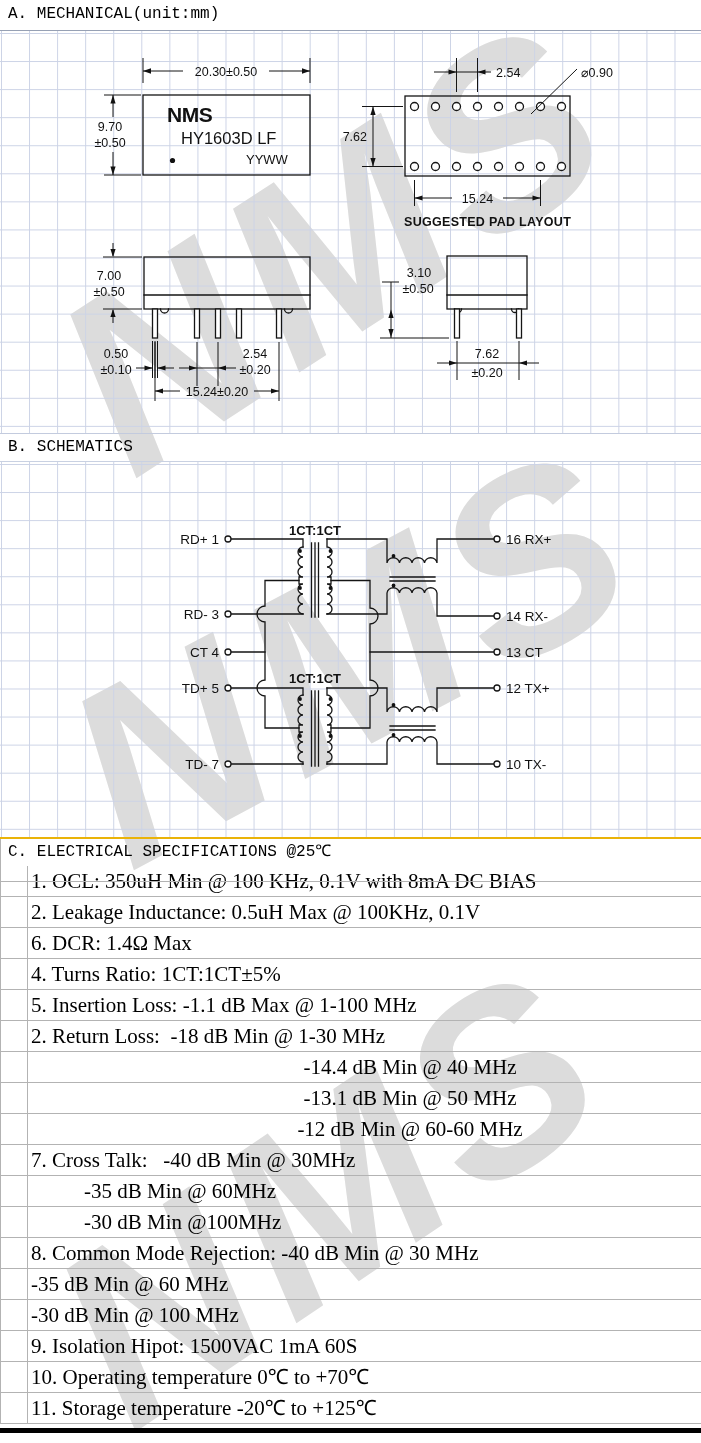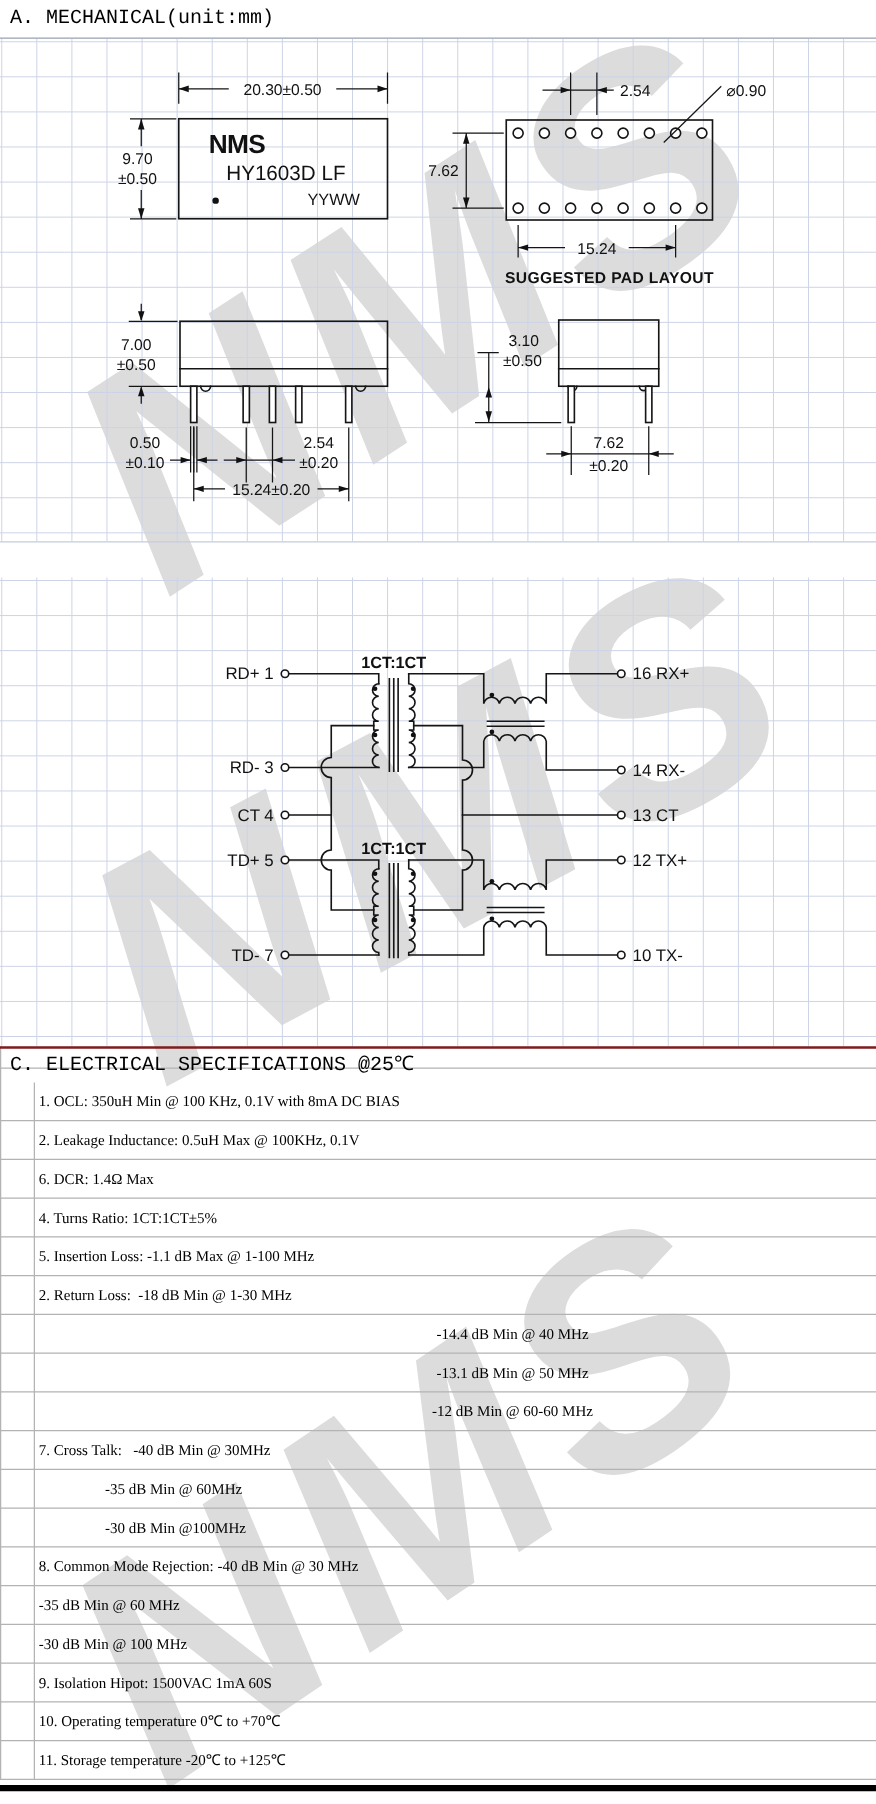--- a/index.html
+++ b/index.html
@@ -17,58 +17,59 @@
     background-image:linear-gradient(to right,#ccd3e6 1px,transparent 1px),
                      linear-gradient(to bottom,#ccd3e6 1px,transparent 1px);
     background-size:28.07px 28.07px;background-position:1px 2px;}
   #grid-a{top:31px;height:402px;border-bottom:1px solid #c3cbde;}
   #grid-b{top:462px;height:375px;}
   
   .sec-head{position:absolute;left:0;width:701px;z-index:4;box-sizing:border-box;
     font-family:Liberation Mono, monospace;font-size:16px;padding-left:8px;}
   #head-a{top:0;height:31px;line-height:29px;border-bottom:1px solid #97a1b4;}
   #head-b{top:433px;height:29px;line-height:28px;border-bottom:1px solid #c9d1e2;}
-  #head-c{top:837px;height:18px;line-height:26px;border-top:2px solid #7f1d1d;
+  #head-c{top:837px;height:45px;line-height:26px;border-top:2px solid #eab308;
           border-bottom:1px solid #b3b3b3;}
   
   svg.draw{position:absolute;left:0;top:0;z-index:3;pointer-events:none;}
   .ln{stroke:#151515;stroke-width:1.3;fill:none;stroke-linecap:square;}
   .dim{stroke:#151515;stroke-width:1;fill:none;}
   .arr{fill:#111;stroke:none;}
   .dimt{font-family:"Liberation Sans",sans-serif;font-size:12.5px;fill:#111;}
   .cap{font-family:"Liberation Sans",sans-serif;font-size:12.5px;font-weight:bold;fill:#111;letter-spacing:.3px;}
   .logo{font-family:"Liberation Sans",sans-serif;font-size:21px;font-weight:bold;fill:#111;letter-spacing:-.5px;}
   .pn{font-family:"Liberation Sans",sans-serif;font-size:16.5px;fill:#111;}
   .yw{font-family:"Liberation Sans",sans-serif;font-size:13px;fill:#111;}
   .pint{font-family:"Liberation Sans",sans-serif;font-size:13.5px;fill:#111;}
   .ratio{font-family:"Liberation Sans",sans-serif;font-size:13px;font-weight:600;fill:#111;}
   
   .spec-rows{position:absolute;top:866px;left:0;width:701px;z-index:3;}
   .spec-row{box-sizing:border-box;height:31px;line-height:30px;border-bottom:1px solid #b3b3b3;
-    font-family:"Liberation Serif",serif;font-size:12px;padding-left:31px;white-space:pre;}
+    font-family:"Liberation Serif",serif;font-size:21px;padding-left:31px;white-space:pre;}
   .ind-rl{padding-left:119px;text-align:center;}
   .ind-ct{padding-left:84px;}
   .ind-cmr{}
   #tbl-divider{position:absolute;left:27px;top:866px;width:1px;height:558px;background:#b3b3b3;z-index:3;}
   #tbl-left{position:absolute;left:0;top:837px;width:1px;height:587px;background:#b3b3b3;z-index:3;}
   #footer-rule{position:absolute;left:0;top:1428px;width:701px;height:5px;background:#000;z-index:4;}
 </style>
 </head>
 <body>
 
 <div class="page">
 
   <div class="wm" id="wm-a">NMS</div>
   <div class="wm" id="wm-b">NMS</div>
   <div class="wm" id="wm-c">NMS</div>
 
   <div class="grid" id="grid-a"></div>
   <div class="grid" id="grid-b"></div>
 
   <div class="sec-head" id="head-a">A. MECHANICAL(unit:mm)</div>
+  <div class="sec-head" id="head-b">B. SCHEMATICS</div>
   <div class="sec-head" id="head-c">C. ELECTRICAL SPECIFICATIONS @25℃</div>
 
   <svg class="draw" width="701" height="1443" viewBox="0 0 701 1443">
 
     <g>
       <rect class="ln" x="143" y="95" width="167" height="80" fill="#fff"></rect>
       <circle cx="172.5" cy="160.5" r="2.6" fill="#111"></circle>
       <text class="logo" x="167" y="122">NMS</text>
       <text class="pn" x="181" y="144">HY1603D LF</text>
       <text class="yw" x="246" y="164">YYWW</text>

